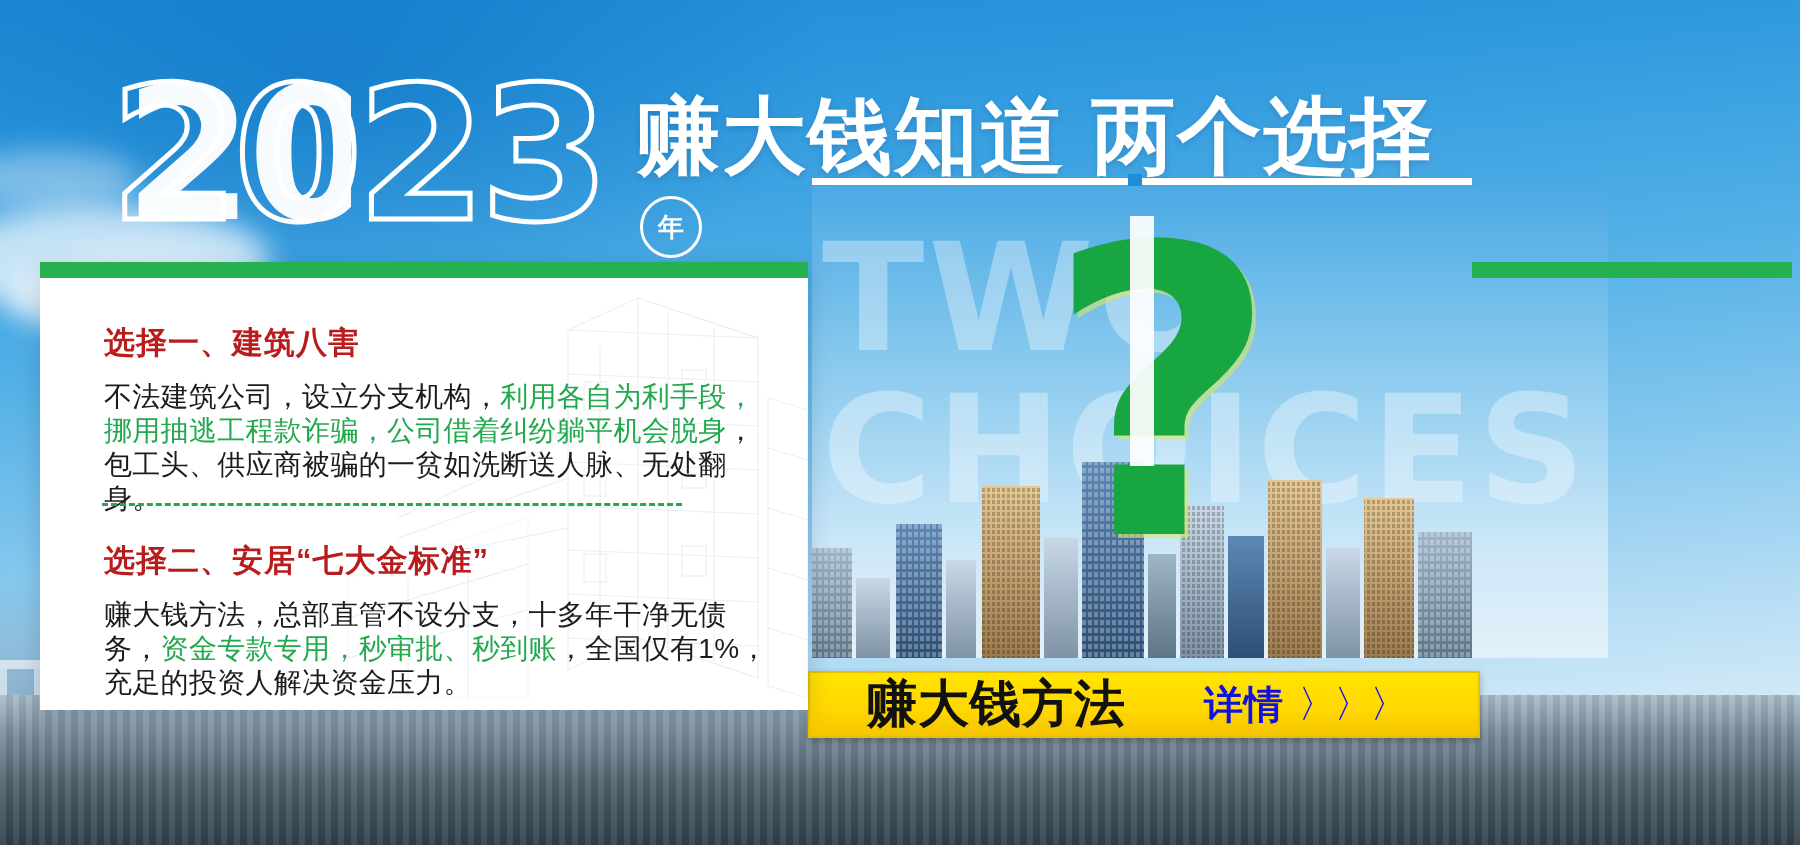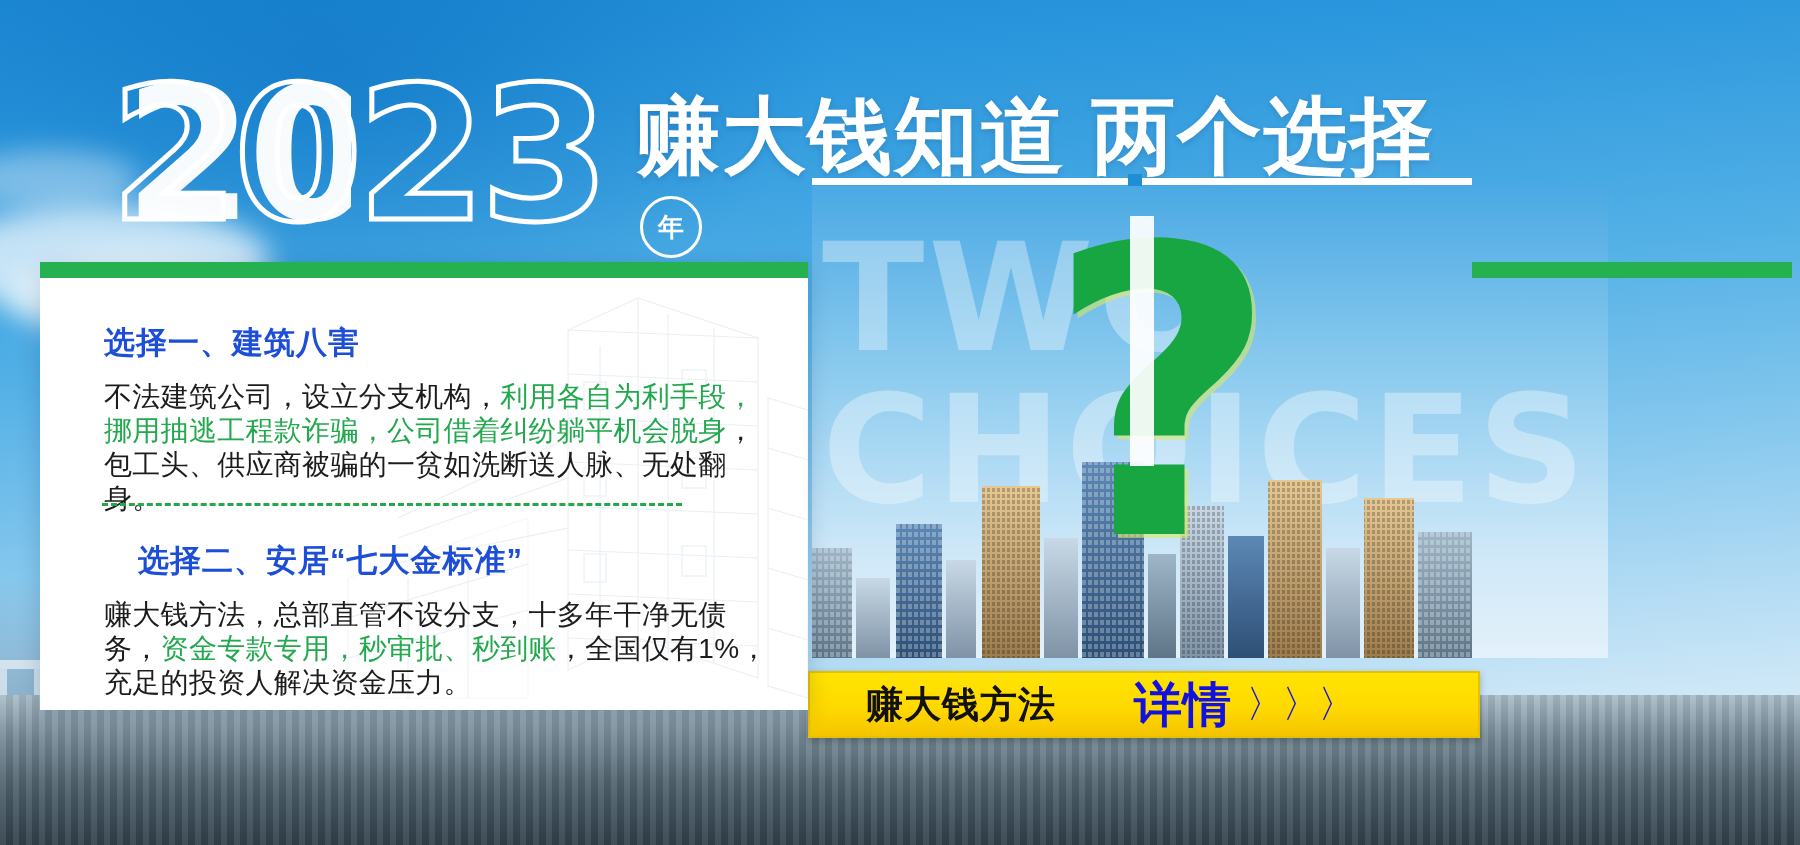--- a/index.html
+++ b/index.html
@@ -117,24 +117,24 @@
 
   
   .cta{
     position:absolute;left:808px;top:671px;width:668px;height:63px;
     background:linear-gradient(180deg,#ffe400 0%,#ffd900 55%,#f5c400 100%);
     border:2px solid #e8c000;
     display:flex;align-items:center;
     box-shadow:0 3px 7px rgba(0,0,0,.25);
   }
   .cta-main{
-    margin-left:56px;color:#111111;font-size:37px;font-weight:700;letter-spacing:1px;
+    margin-left:56px;color:#111111;font-size:51px;font-weight:700;letter-spacing:1px;
   }
   .cta-detail{
-    margin-left:78px;color:#1212e0;font-size:48px;font-weight:700;letter-spacing:1px;
+    margin-left:78px;color:#1212e0;font-size:39px;font-weight:700;letter-spacing:1px;
   }
   .cta-arrows{
     margin-left:14px;color:#1212e0;font-size:38px;font-weight:400;letter-spacing:-2px;
   }
 
   
   .card{
     position:absolute;left:40px;top:262px;width:768px;height:448px;
     background:#ffffff;
     box-shadow:0 6px 22px rgba(0,30,70,.18);
@@ -142,24 +142,24 @@
   .card-topbar{
     position:absolute;left:0;top:0;width:768px;height:16px;background:#25b14f;
   }
   .blueprint{
     position:absolute;right:0;top:16px;width:470px;height:432px;overflow:hidden;opacity:.55;
     pointer-events:none;
   }
   .card-body{position:absolute;left:0;top:16px;width:768px;height:432px;}
 
   .sec-title{
-    position:absolute;color:#1d4ed8;font-size:31px;font-weight:700;letter-spacing:1px;
+    position:absolute;color:#b91c1c;font-size:31px;font-weight:700;letter-spacing:1px;
   }
   .sec-title.t1{left:64px;top:44px;}
-  .sec-title.t2{left:64px;top:262px;margin-left:34px;}
+  .sec-title.t2{left:64px;top:262px;}
 
   .para{
     position:absolute;left:64px;width:672px;
     font-size:28px;line-height:34px;color:#1c1c1c;letter-spacing:.3px;
   }
   .para.p1{top:102px;}
   .para.p2{top:320px;}
   .g{color:#22a84d;}
 
   .dashed{

